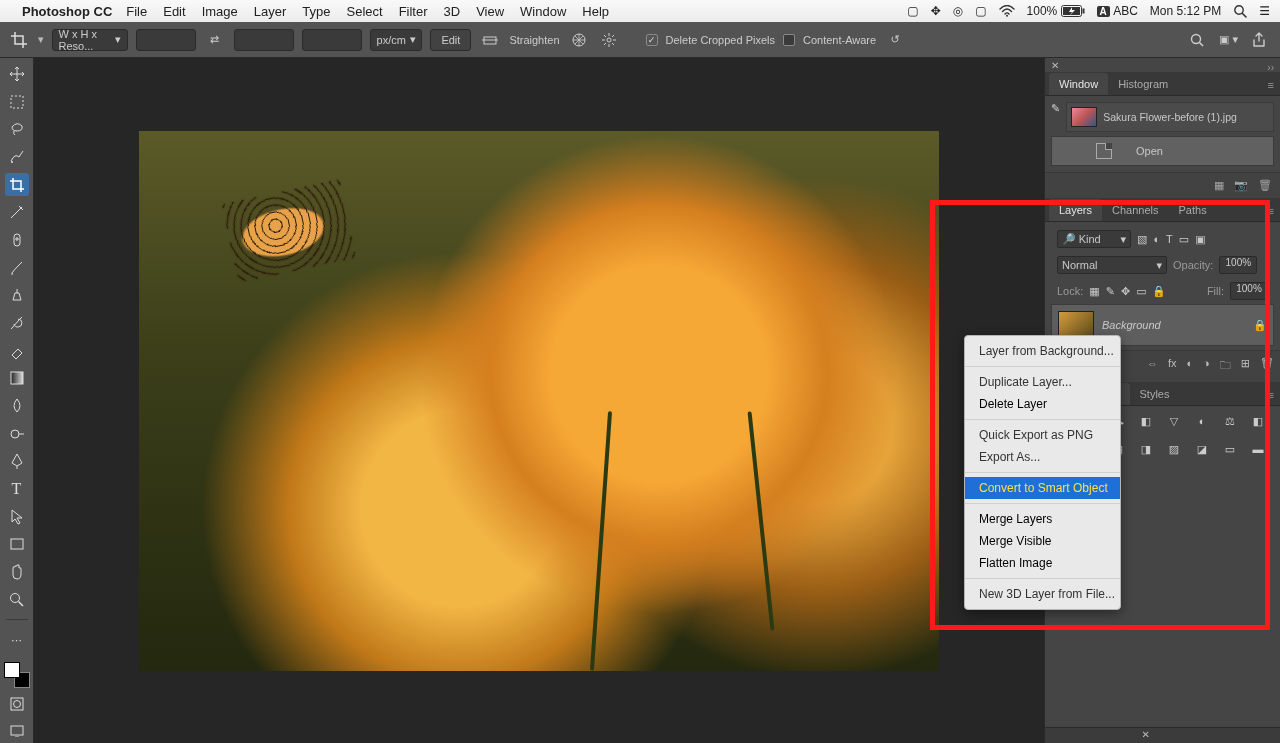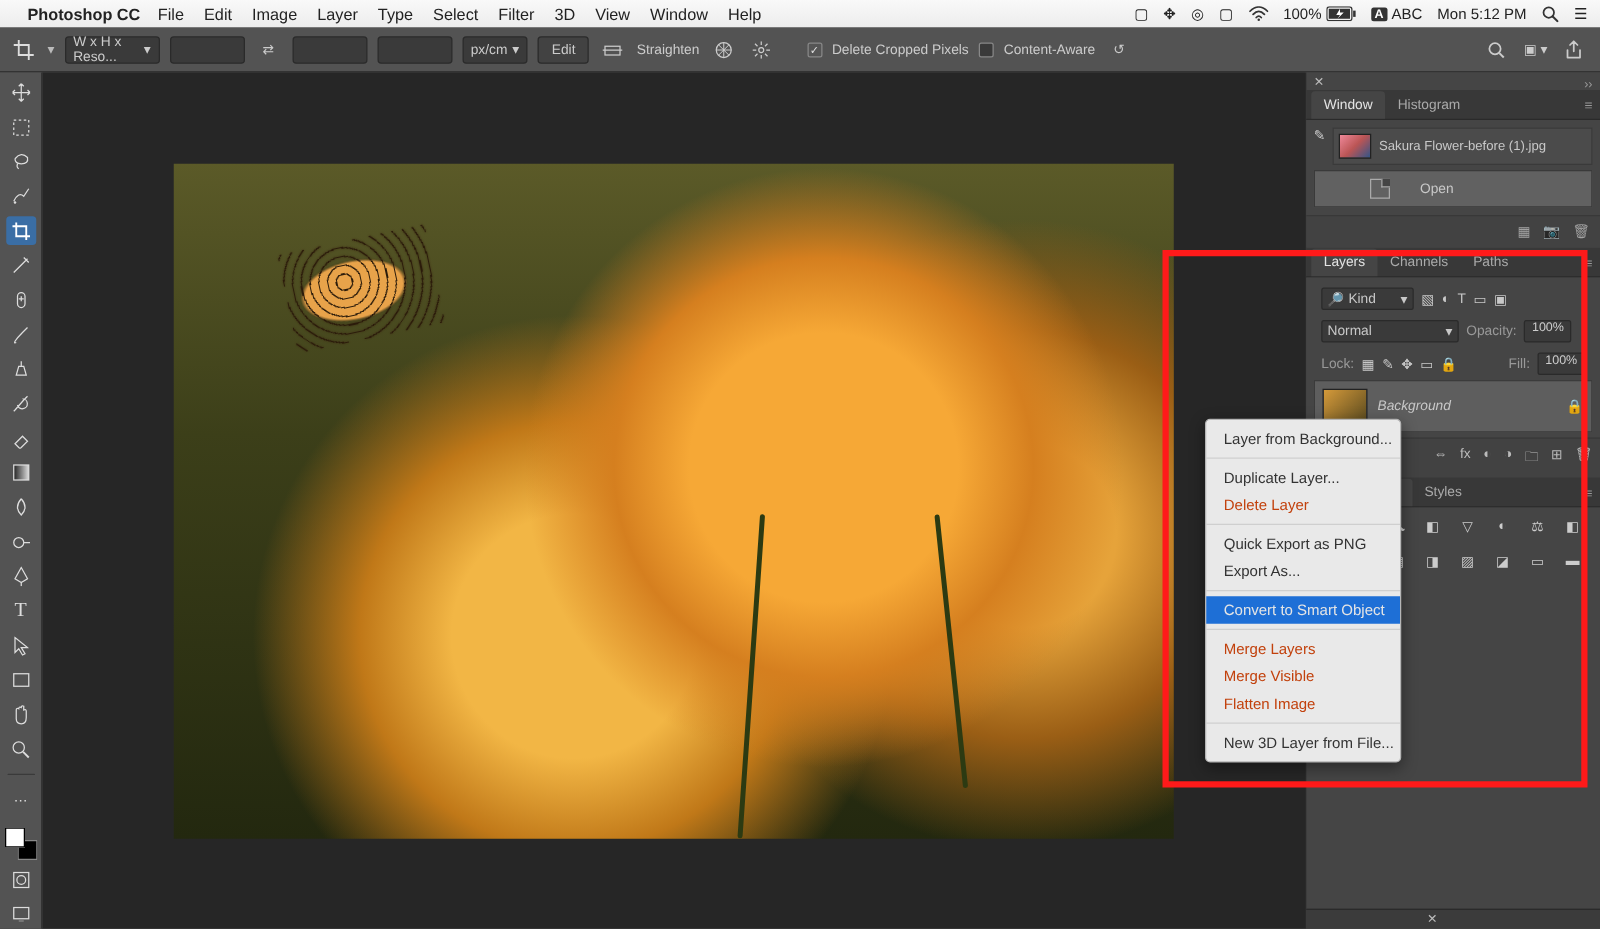--- a/index.html
+++ b/index.html
@@ -60,22 +60,22 @@
 .layer-row{display:flex;align-items:center;background:#5e5e5e;border:1px solid #3b3b3b;padding:6px;gap:8px;}
 .layer-thumb{width:36px;height:28px;background:linear-gradient(135deg,#d59a3a,#5a4a1f);border:1px solid #222;}
 .lock-ico{margin-left:auto;color:#ccc;}
 .layers-footer{display:flex;justify-content:flex-end;gap:10px;padding:6px;border-top:1px solid #383838;color:#bbb;background:#424242;}
 
 .adjust-icons{display:flex;flex-wrap:wrap;gap:10px;padding:6px 8px;color:#ccc;background:#454545;}
 .adjust-icons span{width:18px;height:18px;display:inline-flex;align-items:center;justify-content:center;}
 
 .context-menu{position:absolute;left:964px;top:335px;width:157px;background:#e9e9e9;border:1px solid #b5b5b5;border-radius:4px;box-shadow:0 4px 12px rgba(0,0,0,.4);font-size:12px;color:#333;padding:4px 0;z-index:50;}
 .context-menu .mi{padding:4px 14px;white-space:nowrap;}
-.context-menu .mi.disabled{color:#c2410c;}
-.context-menu .mi.selected{background:#1e6fd6;color:#e5e5e5;}
+.context-menu .mi.disabled{color:#000000;}
+.context-menu .mi.selected{background:#1e6fd6;color:#fde047;}
 .context-menu .divider{height:1px;background:#cfcfcf;margin:4px 0;}
 
 .red-box{position:absolute;left:930px;top:200px;width:340px;height:430px;border:5px solid #ff1a1a;z-index:40;pointer-events:none;}
 svg{display:block}
 </style>
 </head>
 <body>
 
 <div class="mac-menubar">
   <span class="apple"></span>

